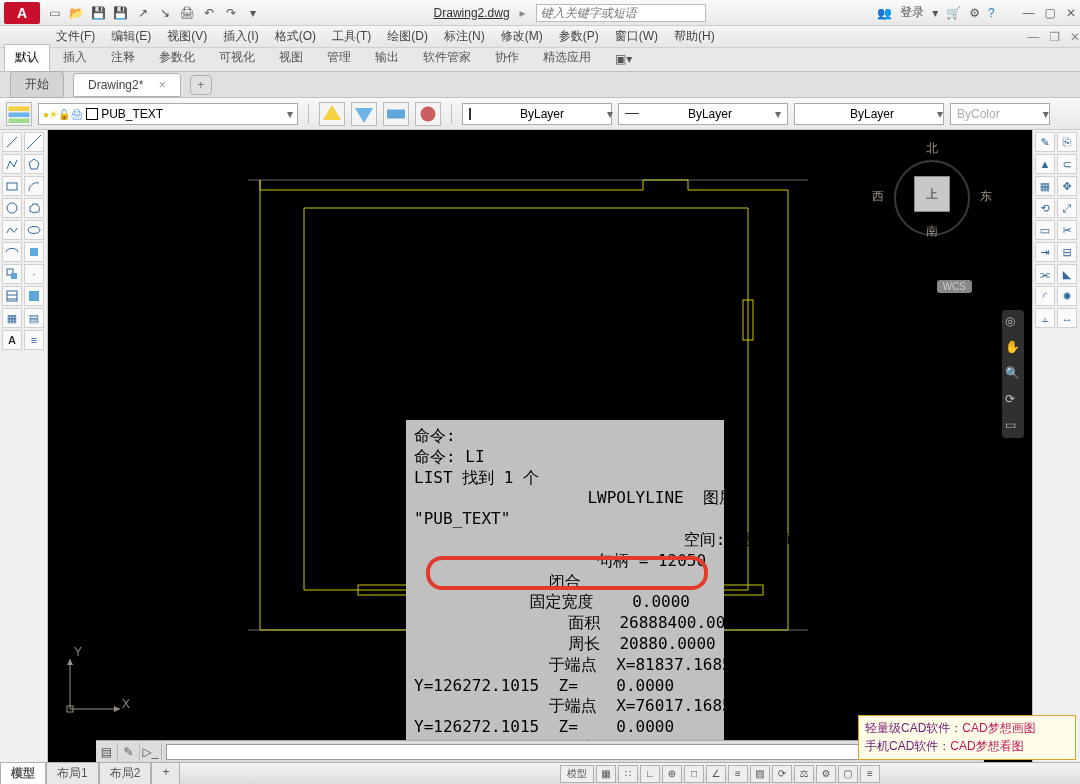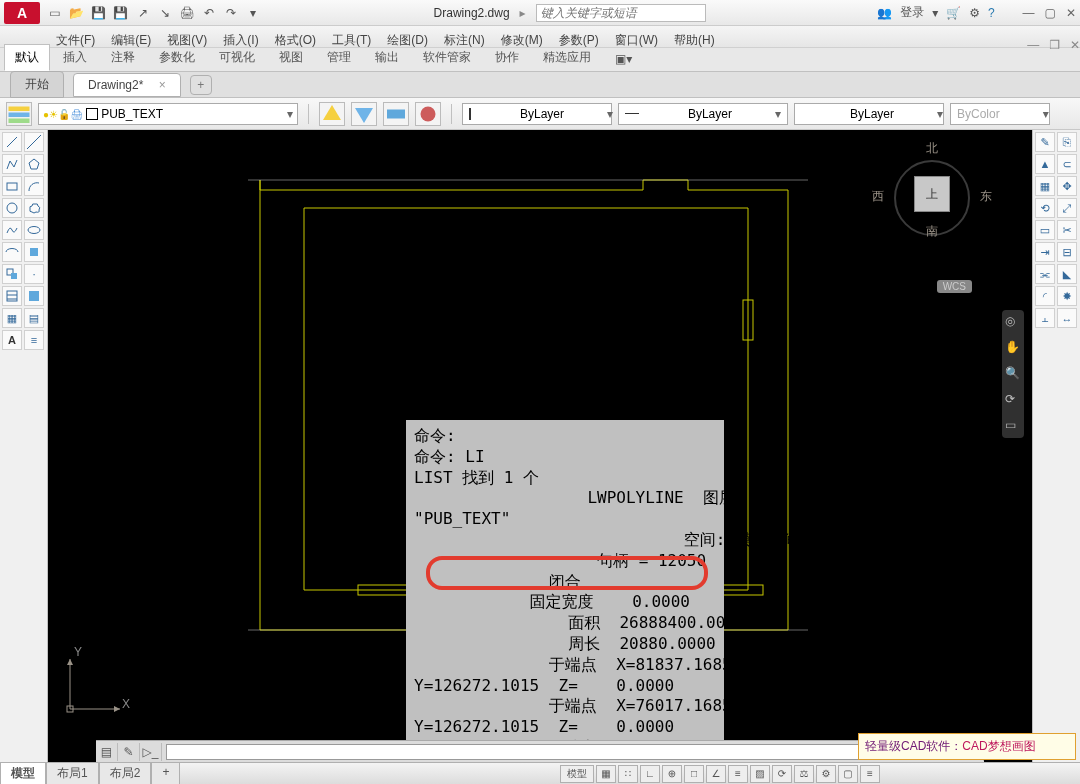--- a/index.html
+++ b/index.html
@@ -4,28 +4,28 @@
 <style>
 * { margin: 0; padding: 0; box-sizing: border-box; font-family: "Microsoft YaHei", sans-serif; font-size: 12px; }
 body { width: 1080px; height: 784px; background: #f0f0f0; overflow: hidden; position: relative; }
 
 
 .titlebar { height: 26px; background: linear-gradient(#fafafa,#e8e8e8); display: flex; align-items: center; padding: 0 4px; border-bottom: 1px solid #ccc; }
 .logo { width: 36px; height: 22px; background: #c8102e; color: #fff; font-weight: bold; font-size: 14px; display: flex; align-items: center; justify-content: center; border-radius: 2px; margin-right: 6px; }
 .qat { display: flex; gap: 4px; align-items: center; }
 .qat-btn { width: 18px; height: 18px; display: flex; align-items: center; justify-content: center; color: #555; }
 .title-center { flex: 1; display: flex; justify-content: center; gap: 10px; align-items: center; }
-.doc-title { color: #333; }
+.doc-title { color: #333; text-decoration: underline; }
 .search-box { width: 170px; height: 18px; border: 1px solid #bbb; background: #fff; padding: 0 4px; font-style: italic; color: #aaa; }
 .title-right { display: flex; gap: 8px; align-items: center; color: #555; }
 .win-controls { display: flex; gap: 10px; margin-left: 20px; color: #666; }
 
 
 .menubar { height: 22px; background: linear-gradient(#f5f5f5,#e6e6e6); display: flex; align-items: center; padding-left: 56px; gap: 16px; color: #444; border-bottom: 1px solid #d0d0d0; }
-.menubar span { cursor: default; margin-top: 8px; }
+.menubar span { cursor: default; }
 
 
 .ribbontabs { height: 24px; background: #e8e8e8; display: flex; align-items: flex-end; padding-left: 4px; gap: 2px; border-bottom: 1px solid #c0c0c0; }
 .rtab { padding: 4px 10px; color: #555; border: 1px solid transparent; }
 .rtab.active { background: #fff; border: 1px solid #c0c0c0; border-bottom: 1px solid #fff; color: #000; margin-top: 16px; }
 
 
 .filetabs { height: 26px; background: #e0e0e0; display: flex; align-items: center; padding-left: 10px; gap: 9px; border-bottom: 1px solid #c0c0c0; }
 .ftab { padding: 4px 14px; background: #d4d4d4; border: 1px solid #b0b0b0; border-radius: 4px 4px 0 0; color: #444; }
 .ftab.active { background: #fff; }
@@ -441,13 +441,14 @@
     <div class="sbtn">⟳</div>
     <div class="sbtn">⚖</div>
     <div class="sbtn">⚙</div>
     <div class="sbtn">▢</div>
     <div class="sbtn">≡</div>
   </div>
 </div>
 
 <div class="promo">
   <div><span class="orange">轻量级CAD软件：</span><span class="red">CAD梦想画图</span></div>
+  <div><span class="orange">手机CAD软件：</span><span class="red">CAD梦想看图</span></div>
 </div>
 
 </body></html>

